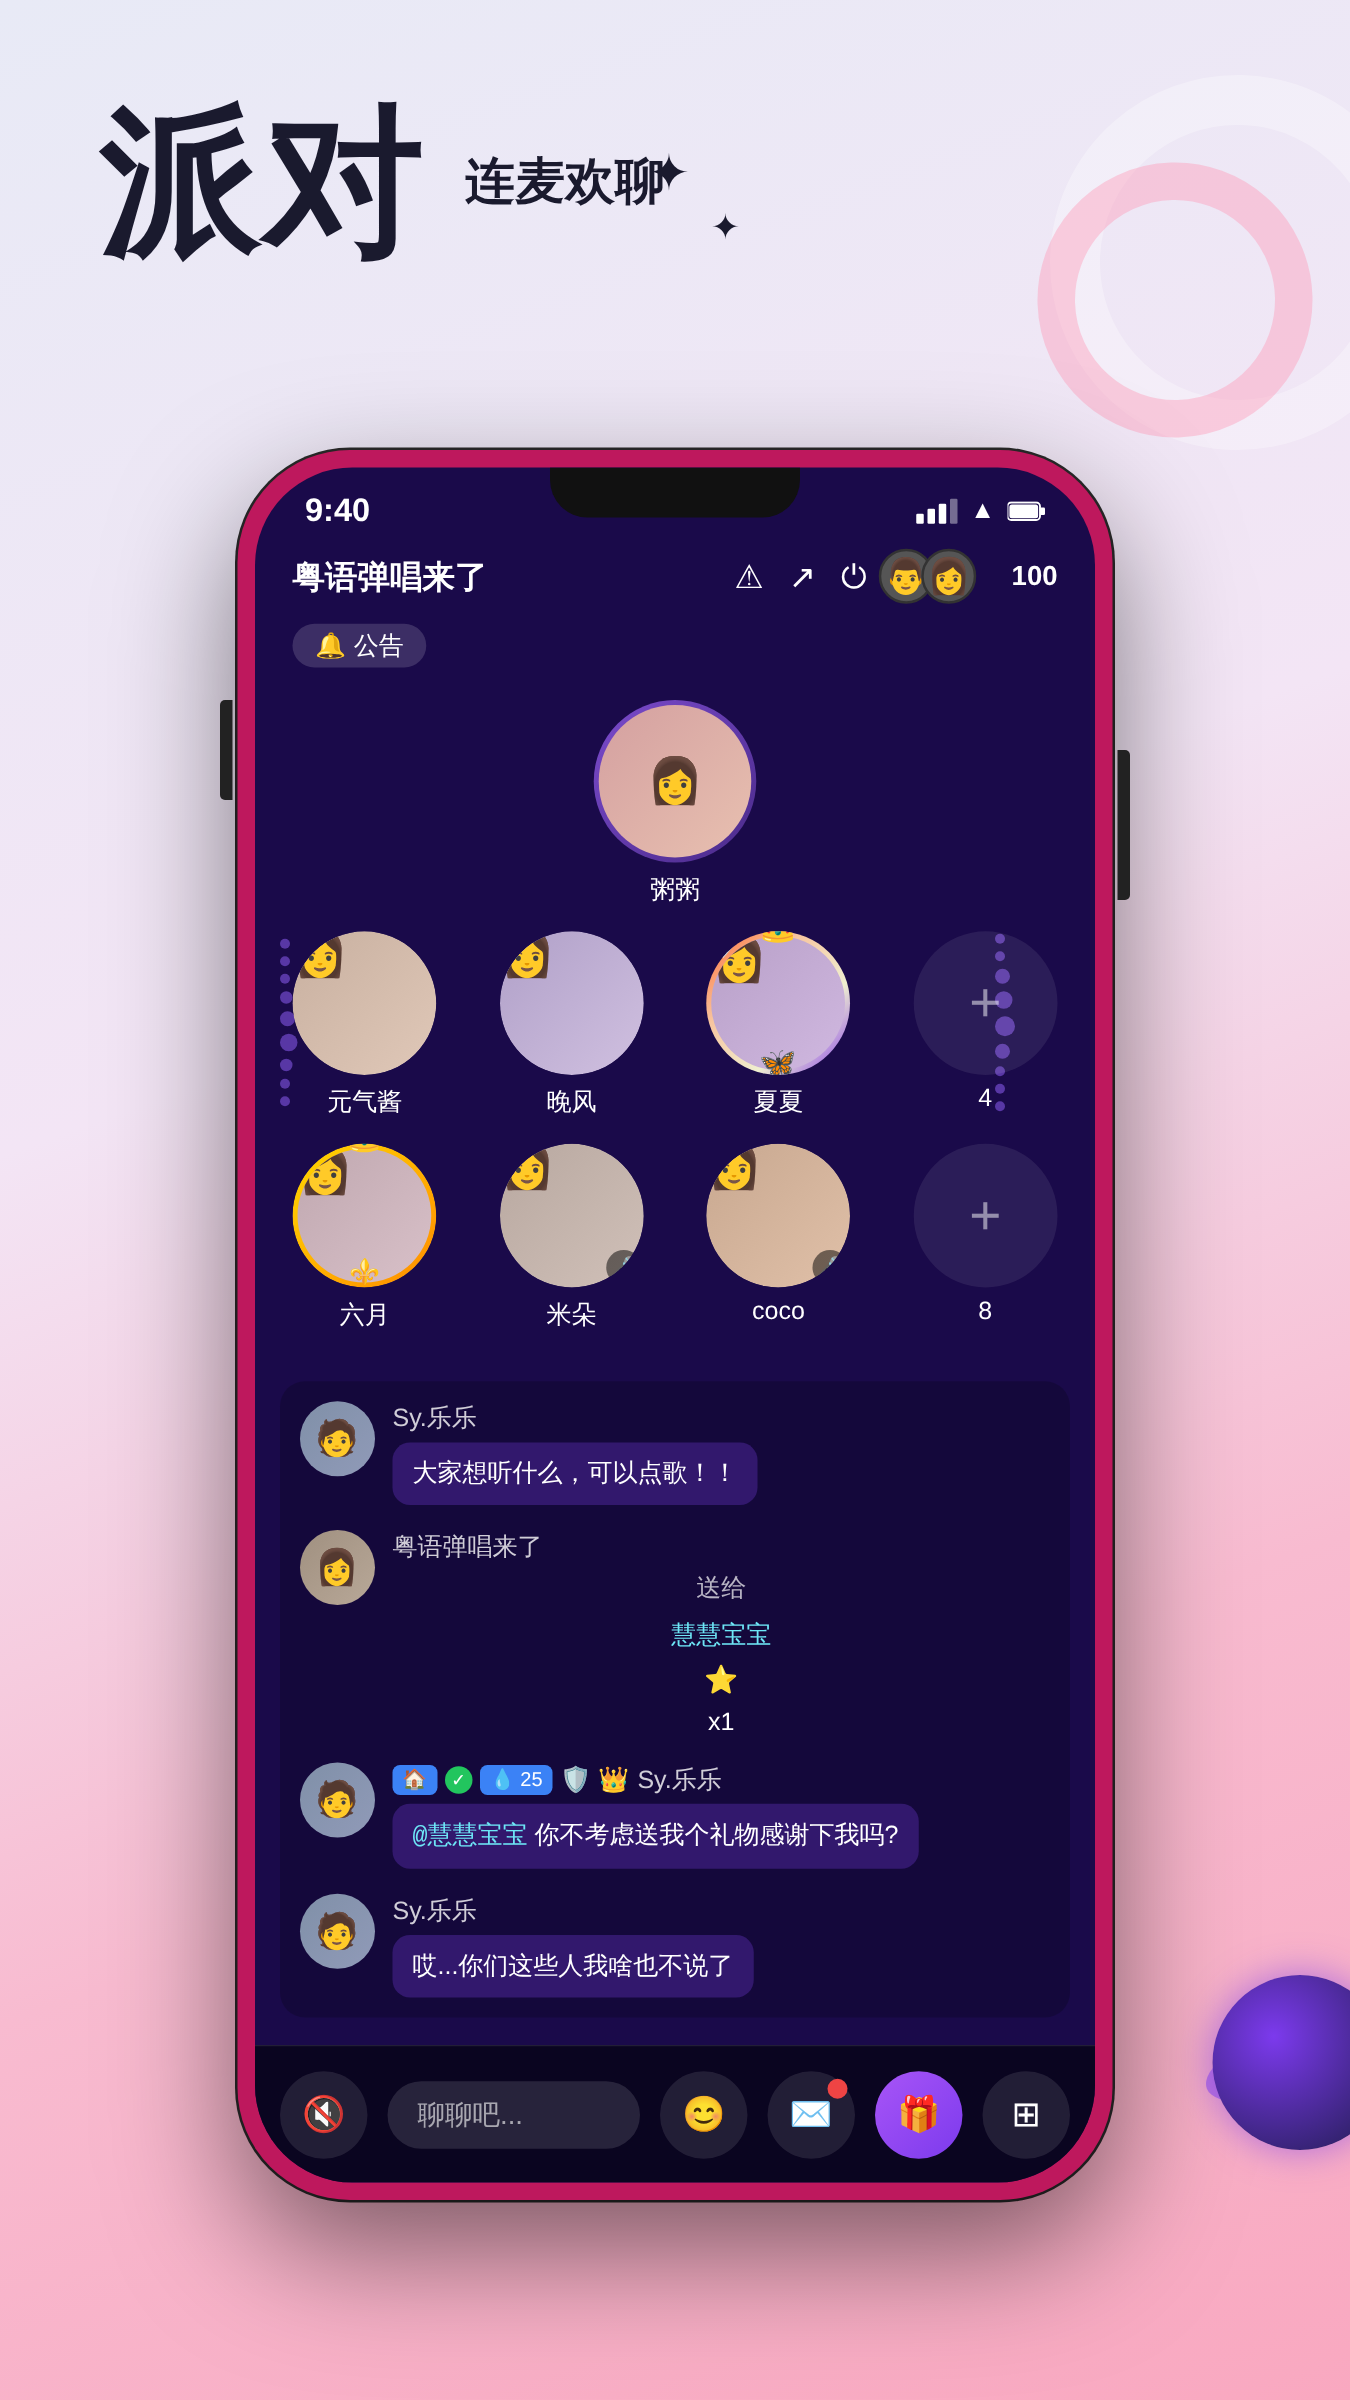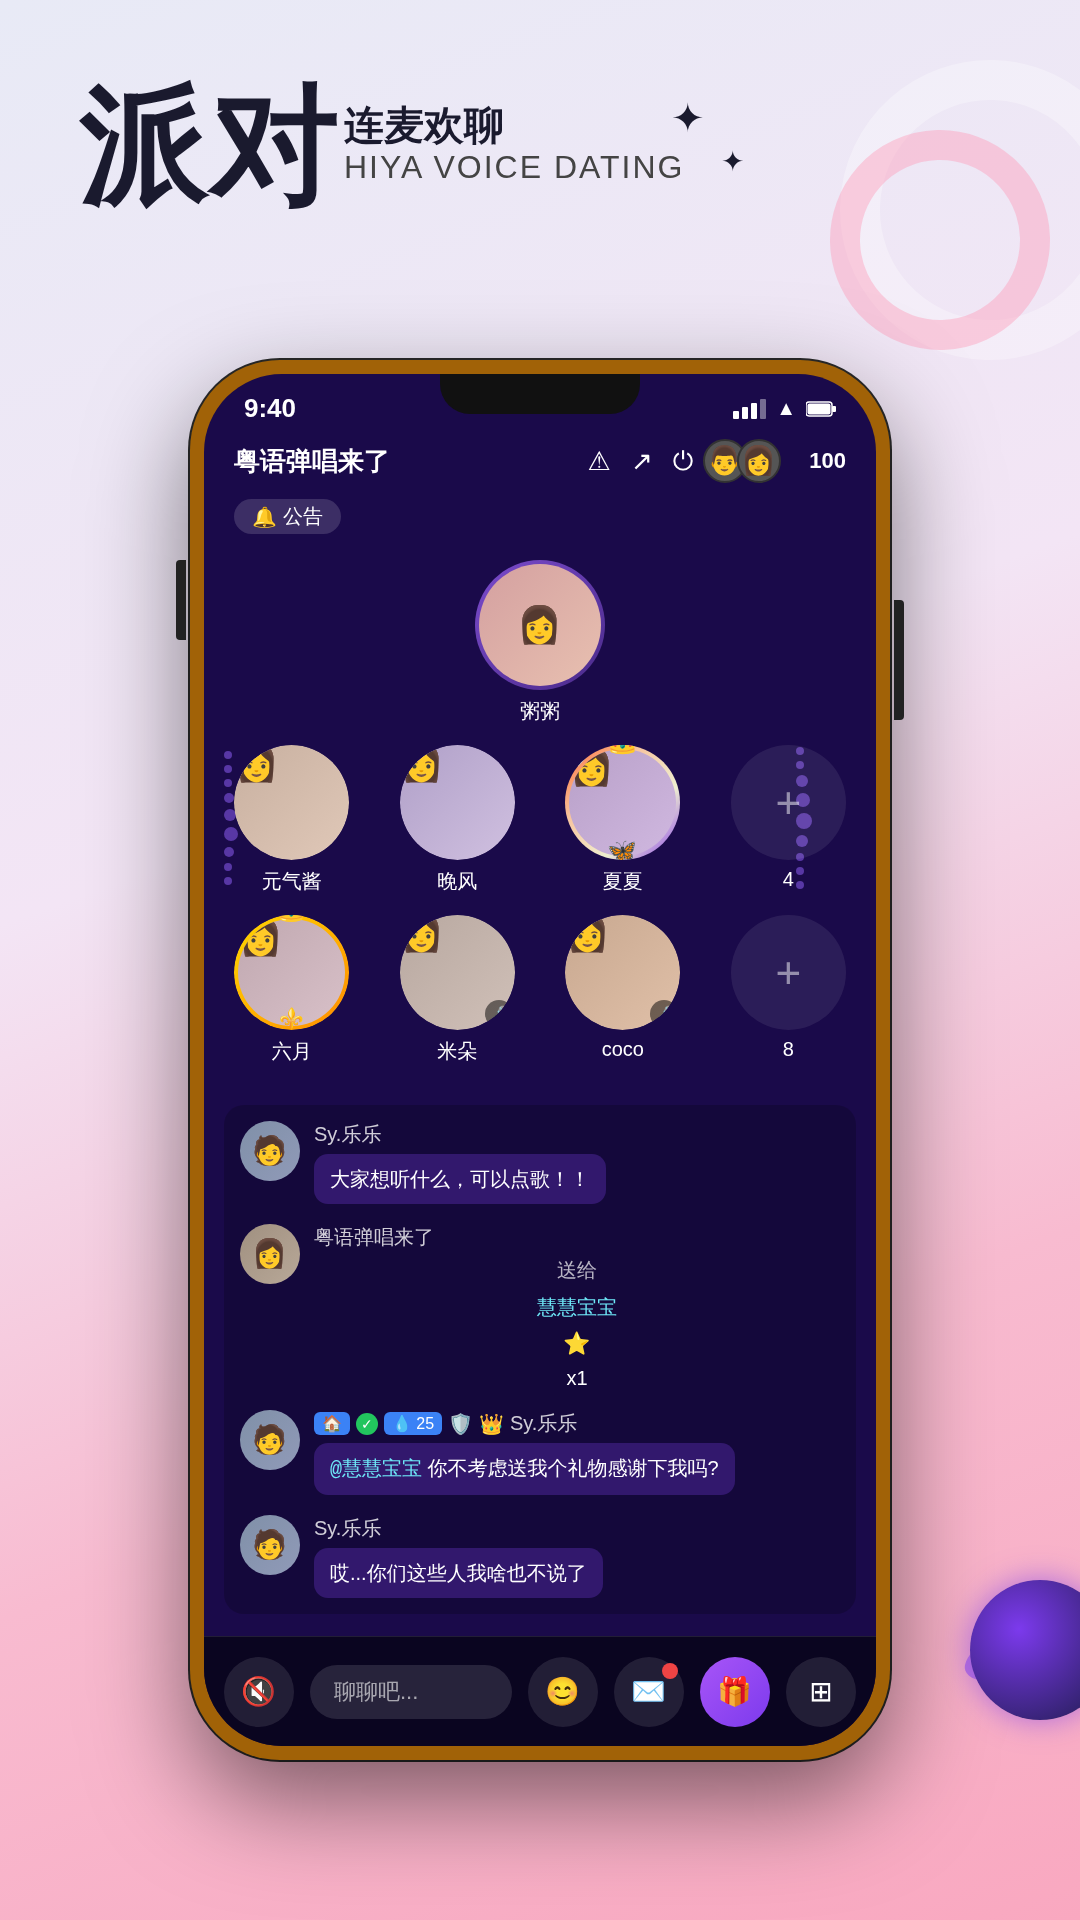--- a/index.html
+++ b/index.html
@@ -33,21 +33,21 @@
     
     .header-section {
       position: absolute;
       top: 80px;
       left: 80px;
       z-index: 2;
     }
     .header-main {
       display: flex;
       align-items: center;
-      gap: 4px;
+      gap: 32px;
     }
     .header-chinese-big {
       font-size: 130px;
       font-weight: 900;
       color: #1a1a2e;
       line-height: 1;
     }
     .header-right-text {
       display: flex;
       flex-direction: column;
@@ -79,21 +79,21 @@
       top: 360px;
       left: 50%;
       transform: translateX(-50%);
       width: 700px;
       height: 1400px;
       z-index: 5;
     }
     .phone-outer {
       width: 700px;
       height: 1400px;
-      background: #a16207;
+      background: #be185d;
       border-radius: 90px;
       padding: 14px;
       box-shadow: 0 40px 100px rgba(0,0,0,0.5), 0 0 0 2px #2a2a2a;
       position: relative;
     }
     
     .phone-outer::before {
       content: '';
       position: absolute;
       left: -14px;
@@ -604,21 +604,20 @@
 <body>
 
 <div class="bg-circle1"></div>
 <div class="bg-circle2"></div>
 
 <div class="header-section">
   <div class="header-main">
     <div class="header-chinese-big">派对</div>
     <div class="header-right-text" style="position:relative;">
       <div class="header-chinese-small">连麦欢聊</div>
-      <div class="header-english">HIYA VOICE DATING</div>
       <span class="sparkle sparkle1">✦</span>
       <span class="sparkle sparkle2">✦</span>
     </div>
   </div>
 </div>
 
 <div class="phone-container">
   <div class="phone-outer">
     <div class="phone-screen">
 

